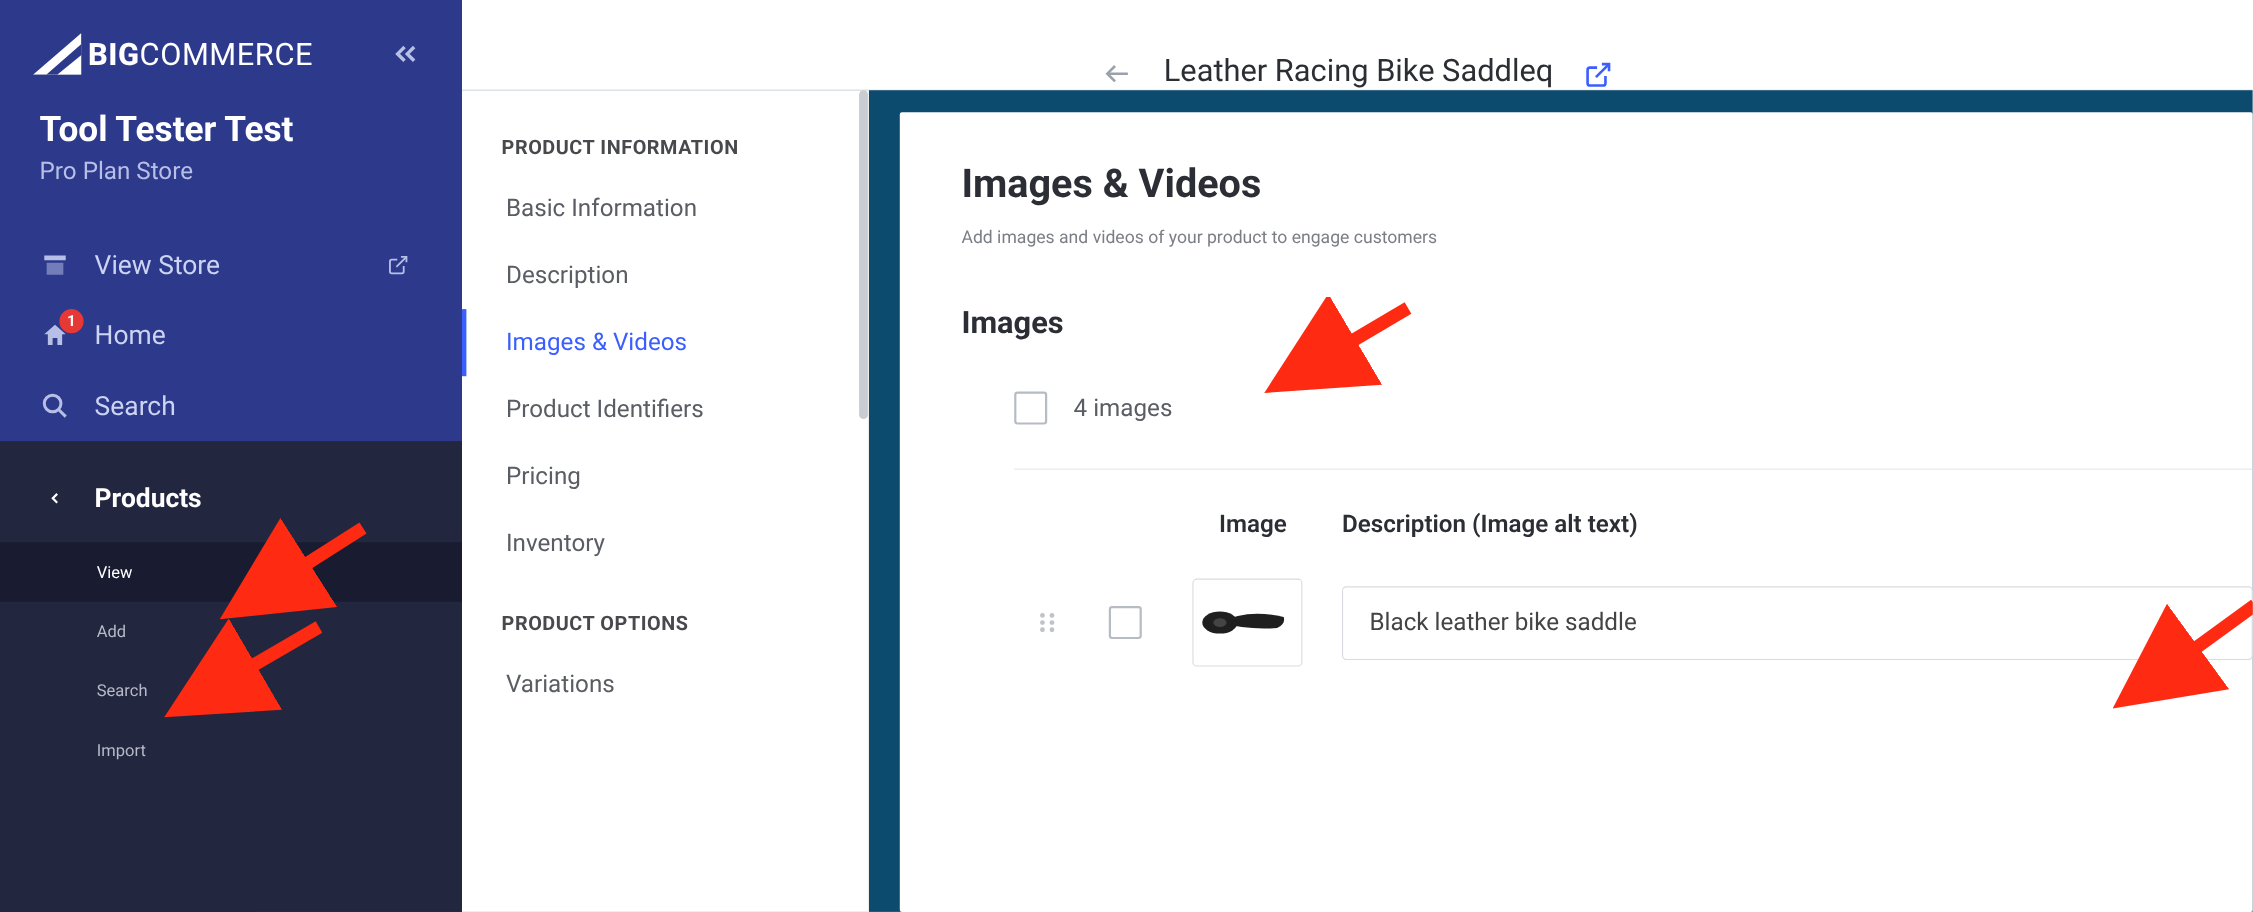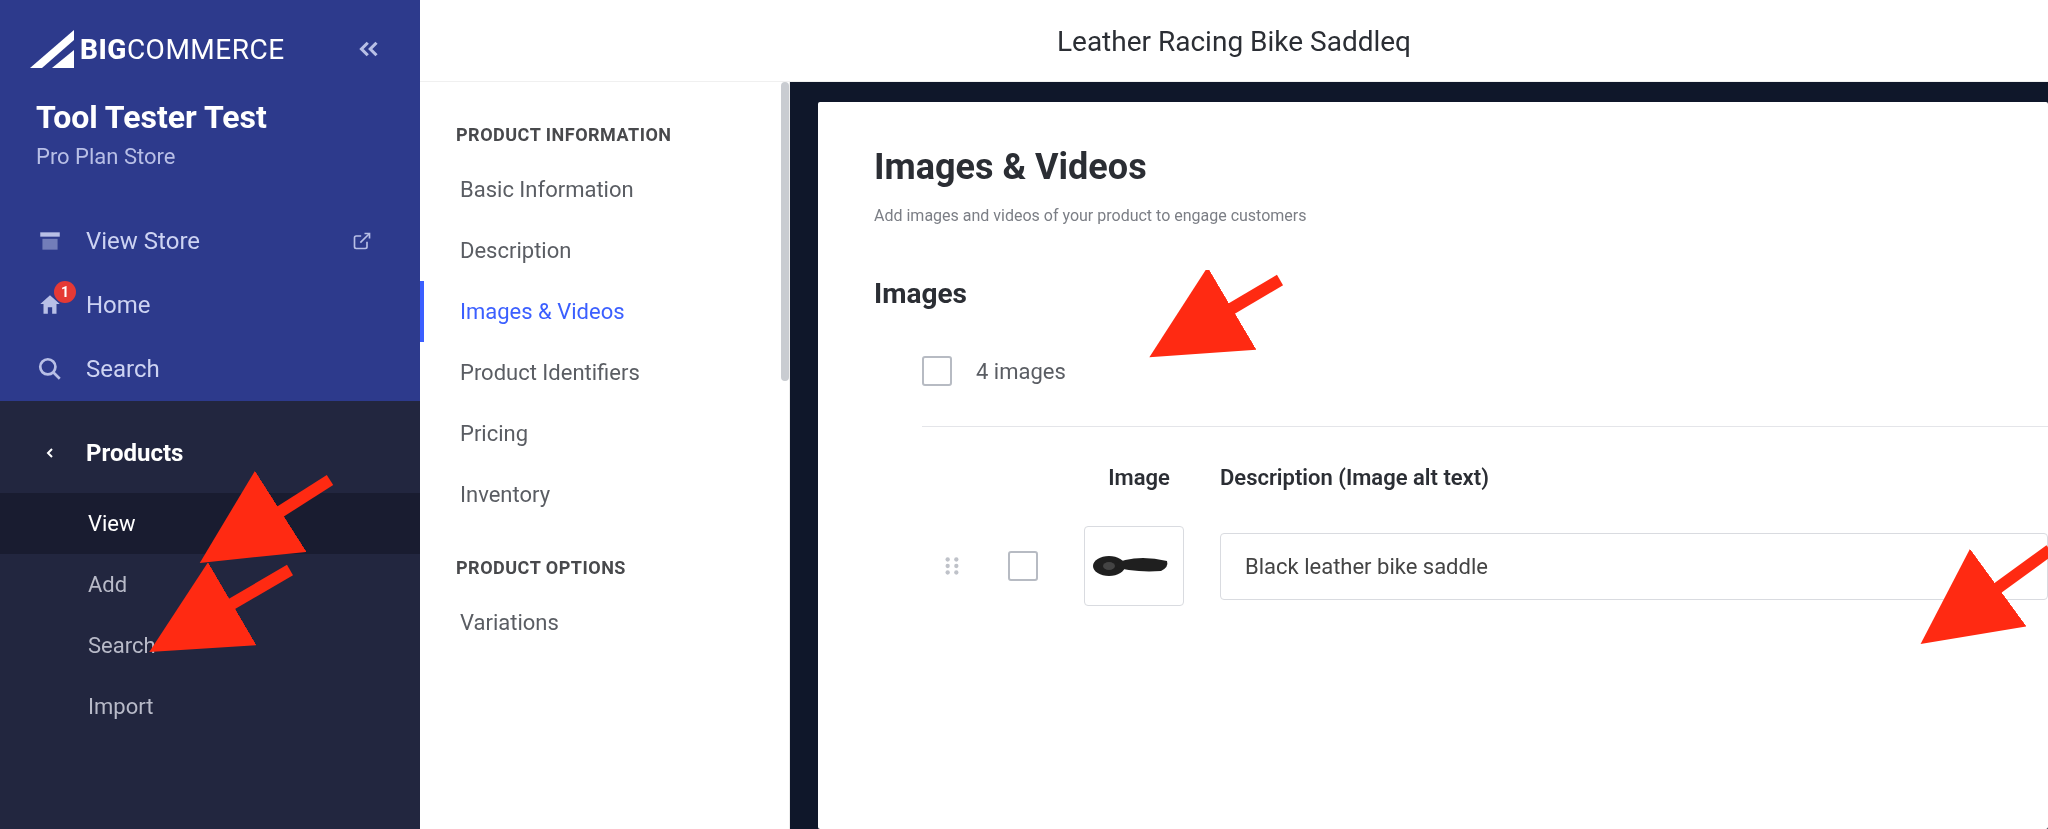--- a/index.html
+++ b/index.html
@@ -115,52 +115,51 @@
     font-weight: 700;
     cursor: pointer;
   }
   .section-header .chev {
     width: 28px;
     display: inline-flex;
     justify-content: center;
   }
   .sub-item {
     padding: 18px 36px 18px 88px;
-    font-size: 22px;
+    font-size: 15px;
     color: #b8bac8;
     cursor: pointer;
   }
   .sub-item.active {
     background: #191c30;
     color: #fff;
   }
   
   .main {
     flex: 1;
     display: flex;
     flex-direction: column;
     min-width: 0;
   }
   .topbar {
     height: 82px;
     display: flex;
-    align-items: center;
+    align-items: flex-end;
     justify-content: center;
     gap: 28px;
     border-bottom: 1px solid #f0f0f0;
     background: #fff;
-    flex-direction: column;
   }
   .topbar .back-arrow { color: #9aa0ac; cursor: pointer; display:inline-flex; }
   .topbar .title { font-size: 28px; color: #2b2e34; }
   .topbar .open-ext { color: #3b5fff; cursor: pointer; display:inline-flex; }
   .workspace {
     flex: 1;
     display: flex;
-    background: #0f172a;
+    background: #0c4a6e;
     min-height: 0;
   }
   
   .secnav {
     width: 370px;
     background: #fff;
     border-right: 1px solid #ececec;
     padding: 28px 0;
     position: relative;
   }

